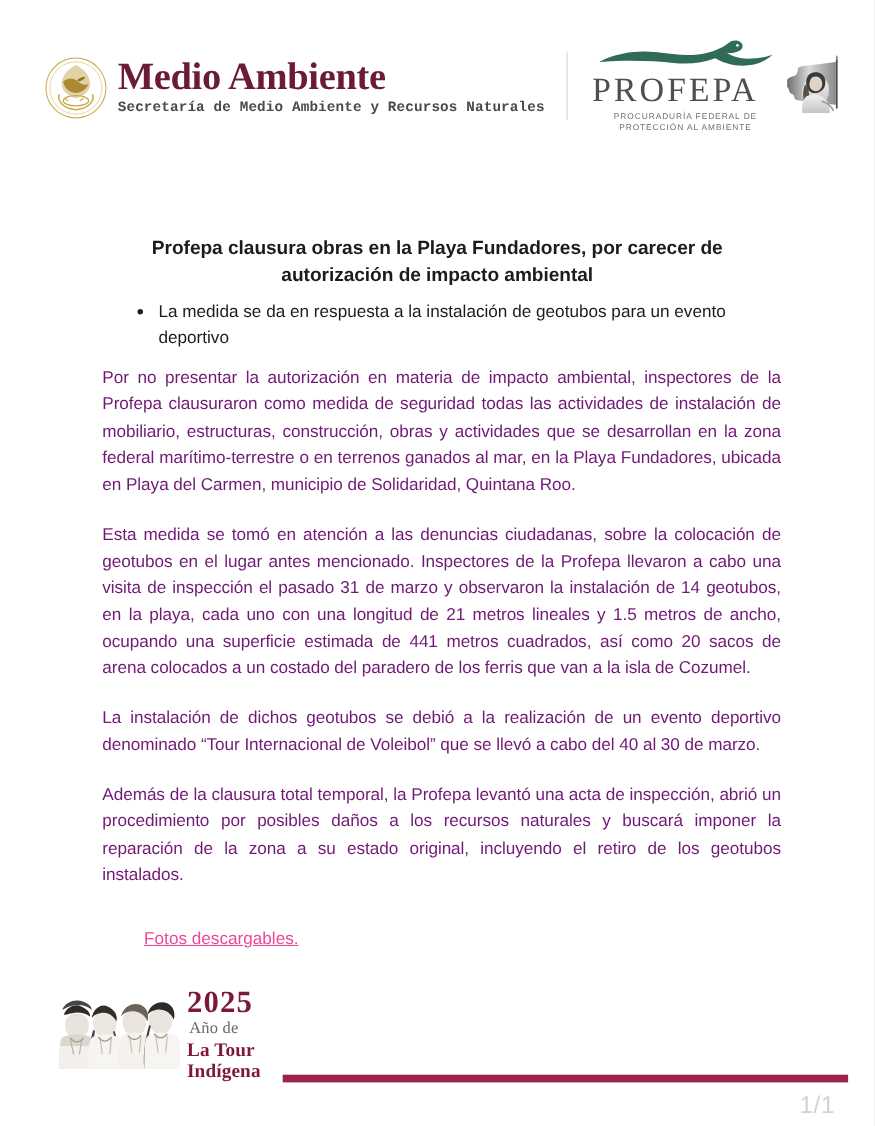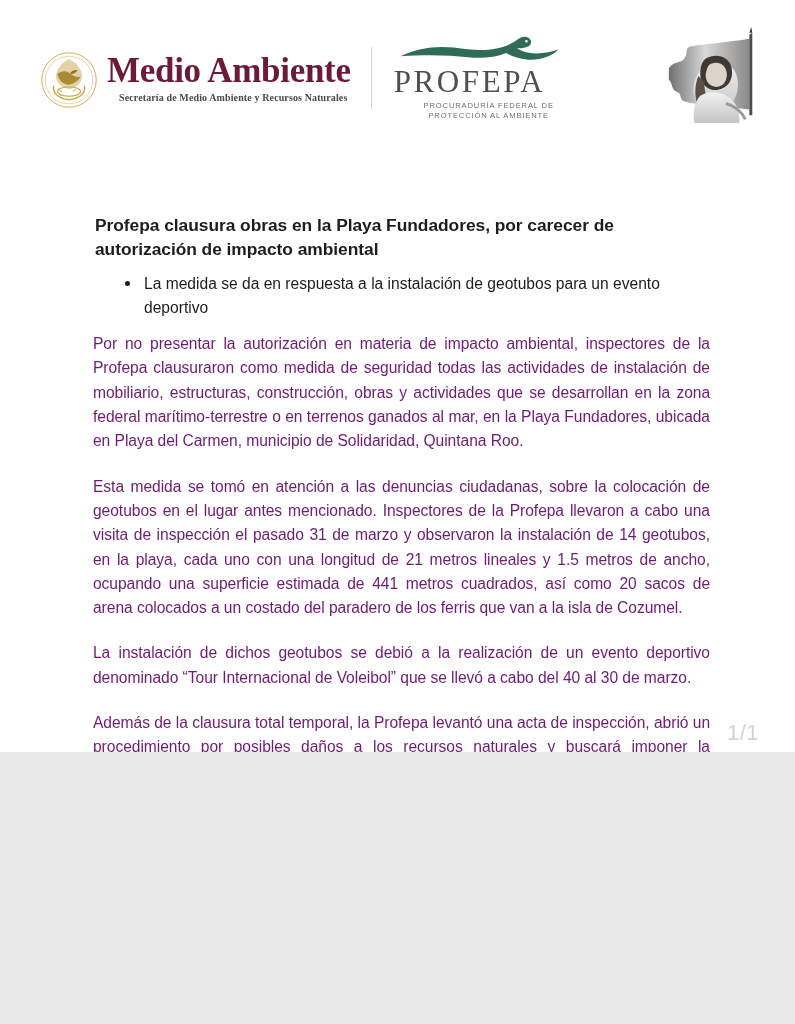--- a/index.html
+++ b/index.html
@@ -8,21 +8,21 @@
     background: #e9e9e9;
   }
   body {
     font-family: "Liberation Sans", sans-serif;
     -webkit-font-smoothing: antialiased;
   }
 
   .page {
     position: relative;
     width: 795px;
-    height: 752px;
+    height: 1024px;
     margin: 0 auto;
     background: #ffffff;
     overflow: hidden;
     box-sizing: border-box;
   }
 
   
   .header {
     position: absolute;
     top: 22px;
@@ -53,28 +53,27 @@
     font-family: "Liberation Serif", serif;
     font-size: 35px;
     font-weight: bold;
     color: #6b1b33;
     letter-spacing: -0.3px;
     line-height: 1.02;
     white-space: nowrap;
   }
 
   .semarnat-sub {
-    font-family: Liberation Serif, serif;
-    font-size: 10px;
+    font-family: Liberation Mono, monospace;
+    font-size: 13px;
     font-weight: bold;
     color: #4a4a4a;
     letter-spacing: 0.12px;
     margin-top: 4px;
     white-space: nowrap;
-    margin-left: 12px;
   }
 
   .hdr-divider {
     width: 1px;
     height: 62px;
     background: #d8d4cc;
     margin: 0 22px 0 20px;
     flex: 0 0 1px;
   }
 
@@ -123,21 +122,21 @@
     color: #262626;
     line-height: 1.42;
   }
 
   
   .doc-title {
     position: absolute;
     top: 201px;
     left: 95px;
     width: 605px;
-    text-align: left;
+    text-align: center;
     font-size: 17.4px;
     font-weight: bold;
     color: #1c1c1c;
     line-height: 1.41;
     letter-spacing: -0.05px;
   }
 
   
   .bullets {
     position: absolute;
@@ -375,21 +374,21 @@
       <path d="M16 58 q8 10 16 0" stroke="#a89a86" stroke-width="1.6" fill="none"></path>
       <path d="M50 57 q8 10 16 0" stroke="#a89a86" stroke-width="1.6" fill="none"></path>
       <path d="M86 55 q8 10 16 0" stroke="#a89a86" stroke-width="1.6" fill="none"></path>
       <path d="M118 53 q8 10 16 0" stroke="#a89a86" stroke-width="1.6" fill="none"></path>
       <rect x="0" y="96" width="150" height="16" fill="#ffffff"></rect>
     </svg>
 
     <div class="mujer-text">
       <div class="mujer-year">2025</div>
       <div class="mujer-anio">Año de</div>
-      <div class="mujer-name">La Playa</div>
+      <div class="mujer-name">La Tour</div>
       <div class="mujer-name">Indígena</div>
     </div>
 
     <div class="footer-rule"></div>
   </div>
 
   <div class="page-number">1/1</div>
 </div>
 
 </body></html>

